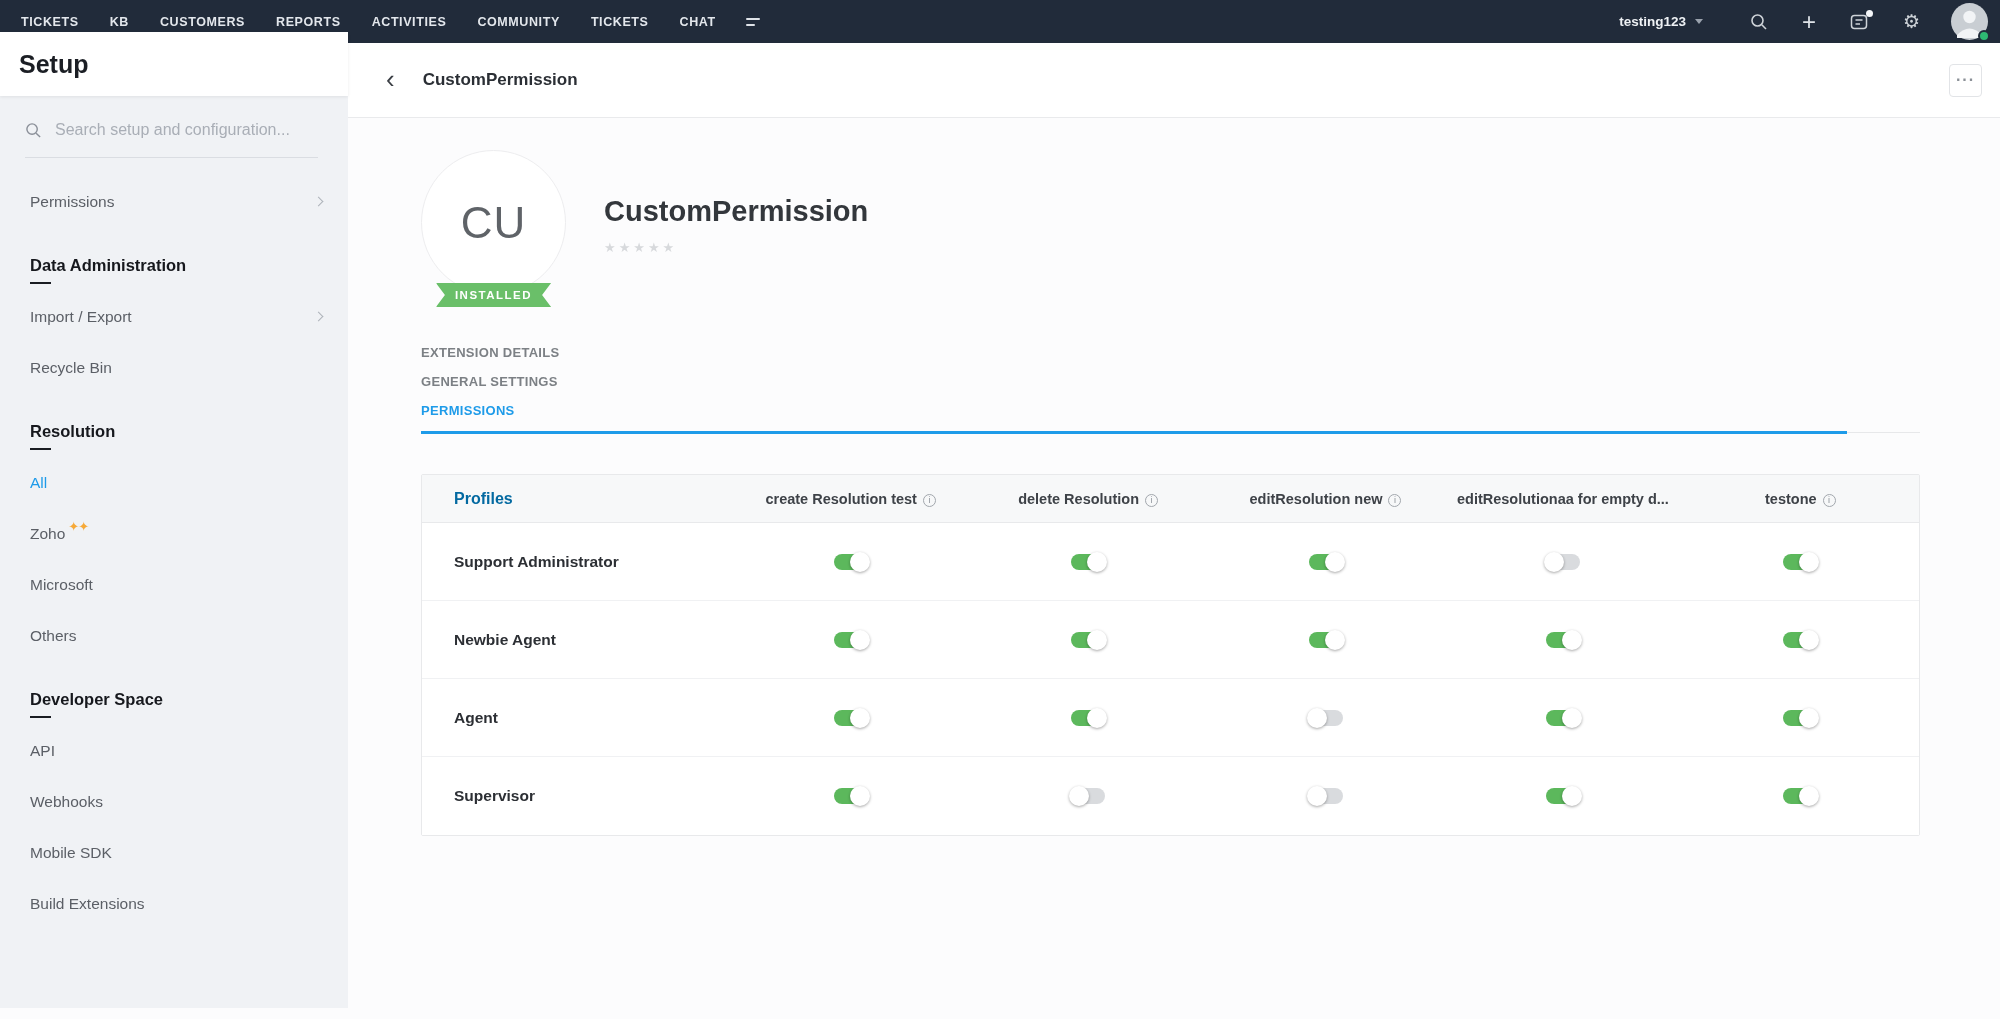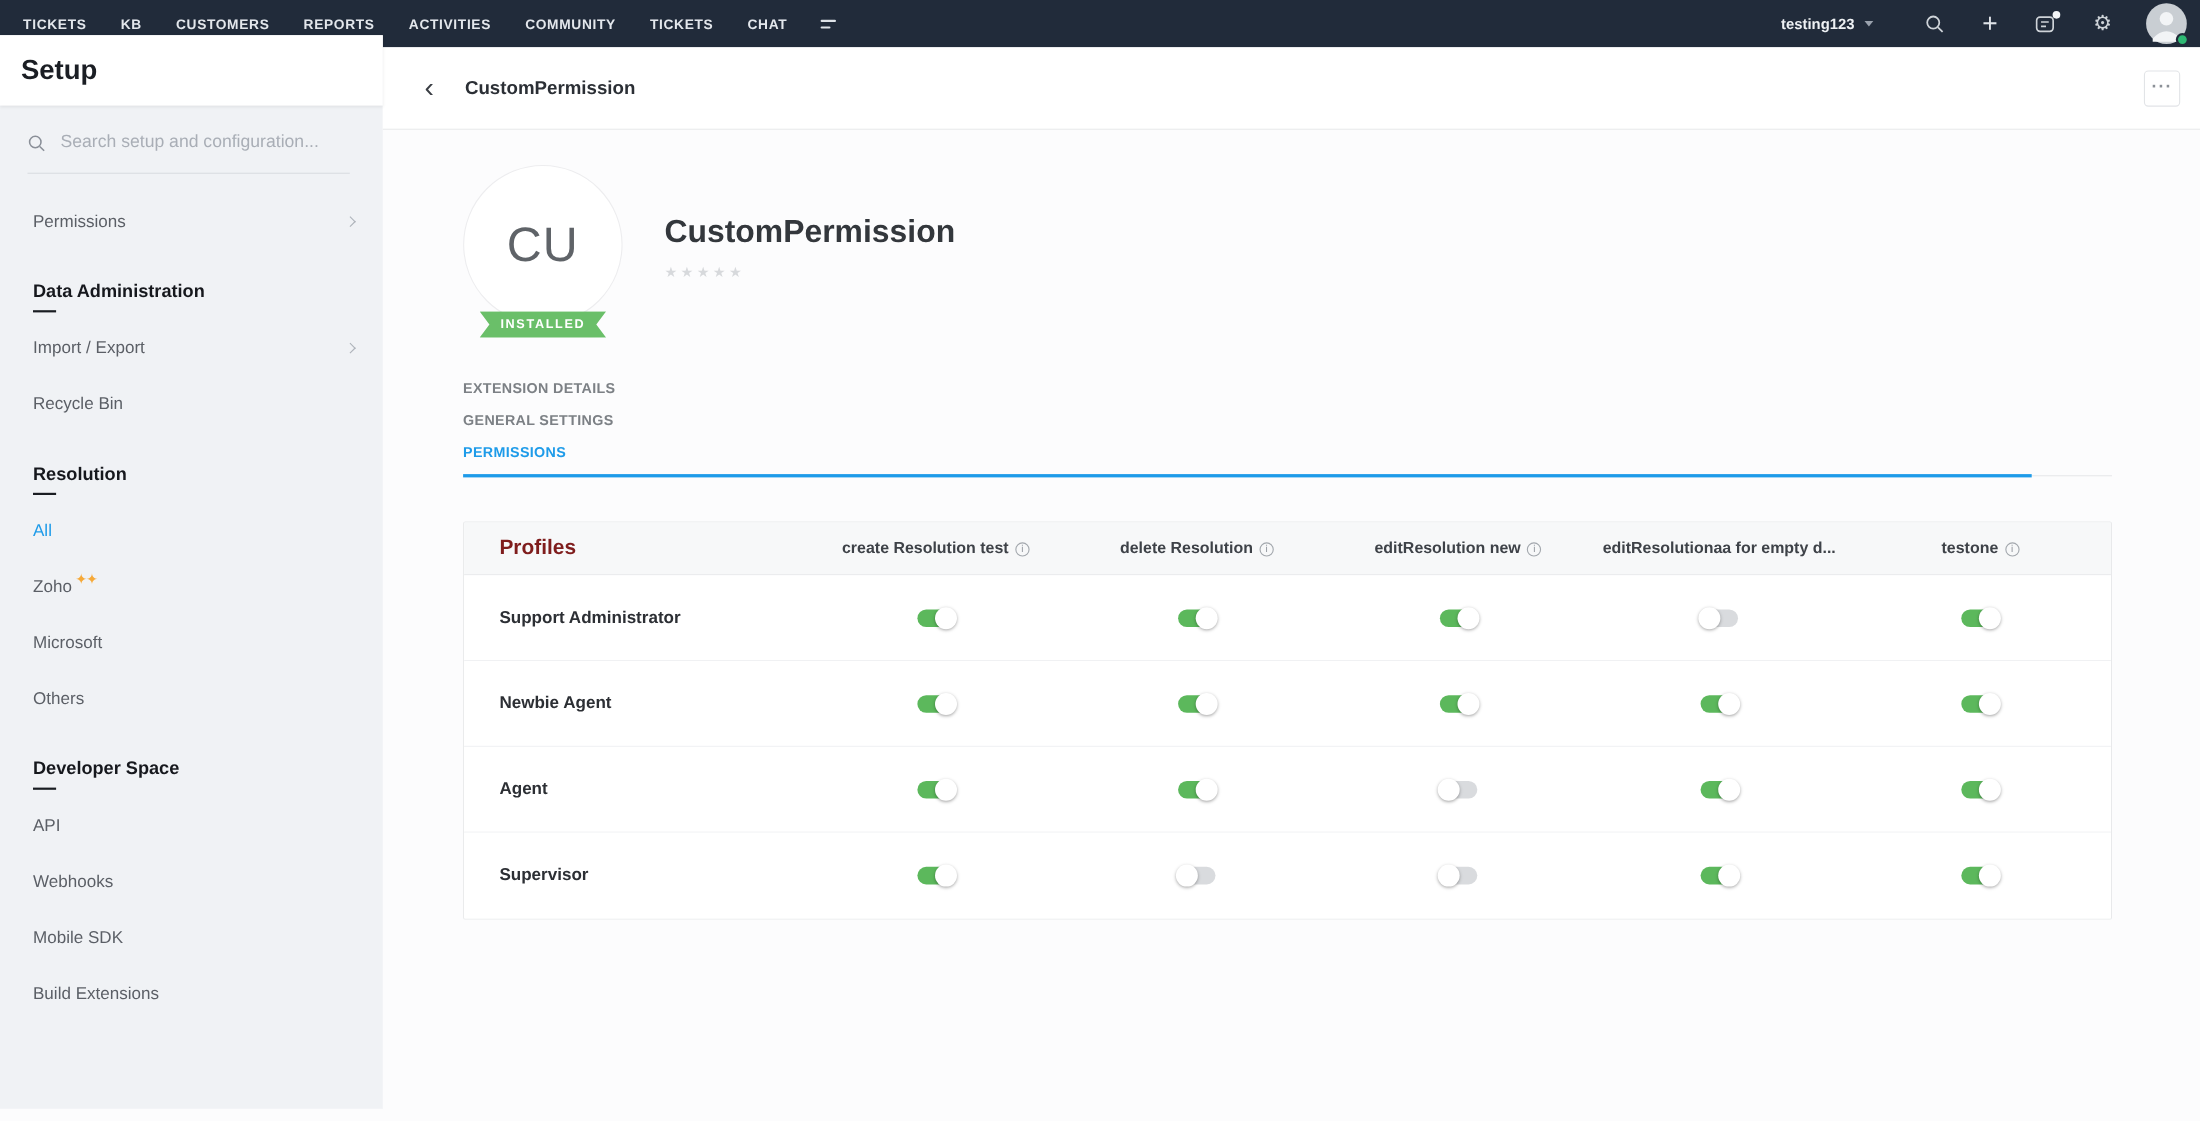--- a/index.html
+++ b/index.html
@@ -60,21 +60,21 @@
   .ext-info{margin-left:38px;padding-top:45px;}
   .ext-name{font-size:29px;font-weight:700;color:#33373c;}
   .stars{margin-top:12px;font-size:13px;color:#d7d9dc;letter-spacing:3px;}
 
   .tabs{display:flex;margin-top:50px;width:1499px;border-bottom:1px solid #e7e8ea;flex-direction:column;}
   .tab{font-size:13px;font-weight:600;color:#7c8085;letter-spacing:.3px;padding-bottom:13px;margin-right:73px;border-bottom:3px solid transparent;margin-bottom:-2px;cursor:pointer;white-space:nowrap;}
   .tab.active{color:var(--accent);border-bottom-color:var(--accent);}
 
   .perm-table{margin-top:41px;width:1499px;border:1px solid #e8e9eb;border-radius:2px;background:#fff;}
   .t-head{display:flex;height:48px;align-items:center;background:#f7f8f9;border-bottom:1px solid #e8e9eb;}
-  .th-profile{width:310px;padding-left:32px;font-size:19px;font-weight:600;color:#7f1d1d;}
+  .th-profile{width:310px;padding-left:32px;font-size:16px;font-weight:600;color:#0369a1;}
   .th-col{flex:1;text-align:center;font-size:14.5px;font-weight:600;color:#3e4248;white-space:nowrap;}
   .info{display:inline-block;width:13px;height:13px;line-height:11px;border:1px solid #a2a7ad;border-radius:50%;color:#8f949b;font-size:9px;text-align:center;margin-left:6px;vertical-align:1px;font-weight:400;}
   .t-row{display:flex;height:78px;align-items:center;border-bottom:1px solid #f0f1f3;background:#fff;}
   .t-row:last-child{border-bottom:none;}
   .cell-profile{width:310px;padding-left:32px;font-size:15.5px;font-weight:700;color:#2c2f34;}
   .cell-toggle{flex:1;display:flex;justify-content:center;}
   .toggle{position:relative;width:34px;height:16px;border-radius:8px;background:#d9dbde;cursor:pointer;flex:none;}
   .toggle.on{background:var(--green);}
   .knob{position:absolute;top:-2px;width:20px;height:20px;border-radius:50%;background:#fff;box-shadow:0 1px 3px rgba(0,0,0,.35);}
   .toggle.on .knob{right:-2px;}

